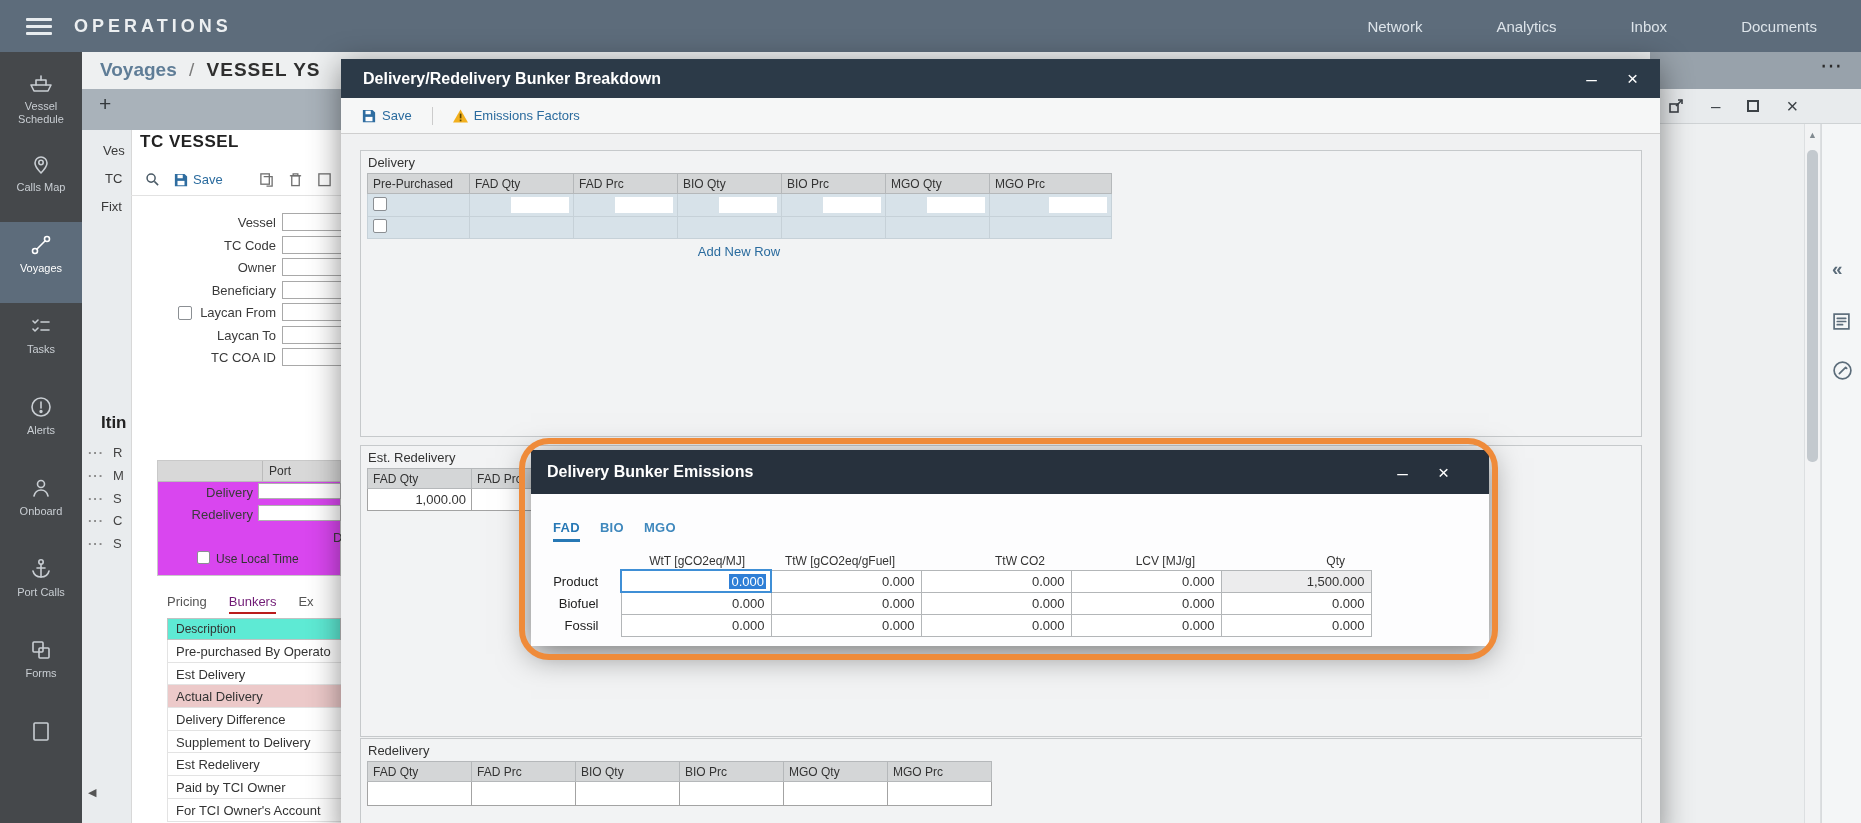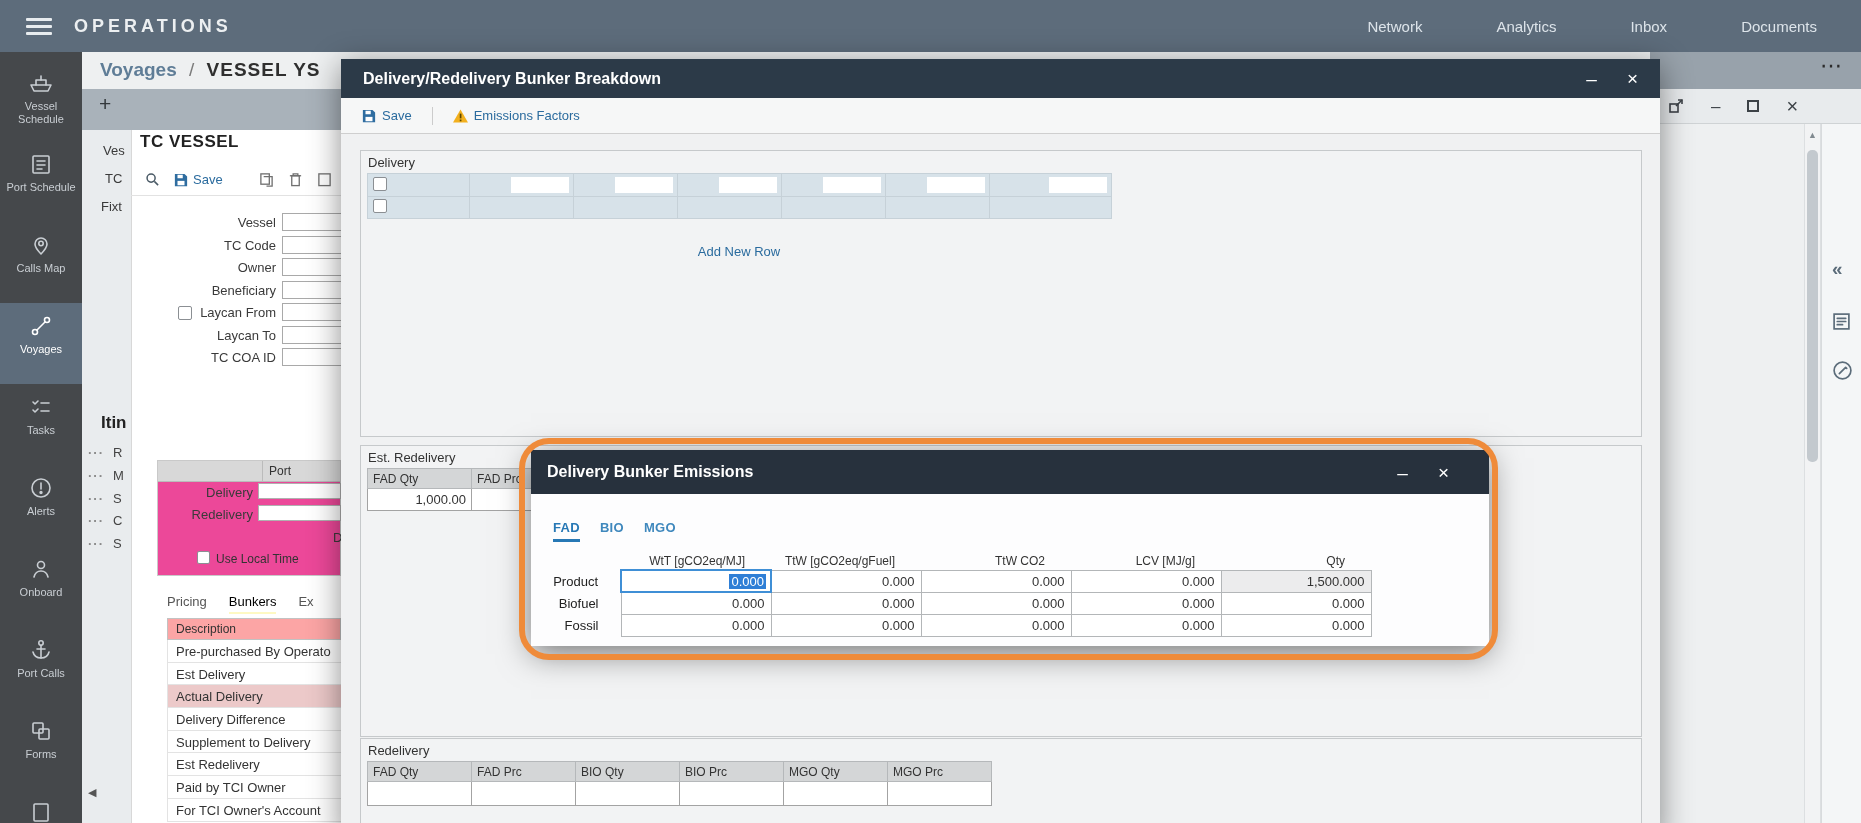--- a/index.html
+++ b/index.html
@@ -48,34 +48,34 @@
   .tc-field-label{position:absolute;width:126px;text-align:right;font-size:13px;color:#3a3a3a;z-index:6;white-space:nowrap}
   .tc-input{position:absolute;left:282px;width:62px;height:18px;background:#fff;border:1px solid #a9a9a9;z-index:6}
   .cb{width:14px;height:14px;background:#fff;border:1px solid #8b8f93;border-radius:2px;display:inline-block;cursor:pointer}
   .cb.abs{position:absolute;z-index:7}
 
   .itin-title{position:absolute;left:101px;top:413px;font-size:17px;font-weight:bold;color:#222;z-index:6;white-space:nowrap}
   .itin-row{position:absolute;left:88px;height:22px;z-index:6;display:flex;align-items:center;gap:9px;cursor:pointer}
   .row-menu{color:#8a8a8a;font-size:13px;font-weight:bold;letter-spacing:1px;cursor:pointer}
   .itin-letter{font-size:13px;color:#444}
 
-  .port-box{position:absolute;left:157px;top:460px;width:184px;height:116px;background:#ec4899;border:1px solid #c9c9c9;z-index:6}
+  .port-box{position:absolute;left:157px;top:460px;width:184px;height:116px;background:#d946ef;border:1px solid #c9c9c9;z-index:6}
   .port-head{height:21px;background:#d8d8d8;border-bottom:1px solid #bbb;display:flex;font-size:12px;color:#333}
   .port-head .ph-spacer{width:105px;border-right:1px solid #bbb}
   .port-head .ph-cell{flex:1;padding:3px 0 0 6px}
   .pb-label{position:absolute;width:80px;text-align:right;font-size:13px;color:#3a3a3a;z-index:7;white-space:nowrap}
   .pb-input{position:absolute;left:258px;width:83px;height:16px;background:#fff;border:1px solid #b0b0b0;z-index:7}
   .use-local{position:absolute;left:216px;top:552px;font-size:12px;color:#333;z-index:7;white-space:nowrap}
 
   .tc-tabs{position:absolute;left:167px;top:594px;z-index:6;display:flex;gap:22px;font-size:13px;white-space:nowrap}
   .tc-tab{color:#555;cursor:pointer;padding-bottom:3px}
-  .tc-tab.active{color:#000000;border-bottom:2px solid #fef9c3}
+  .tc-tab.active{color:#701a75;border-bottom:2px solid #b91c1c}
 
   .tcgrid{position:absolute;left:167px;top:618px;width:174px;z-index:6;background:#fff;font-size:13px}
-  .tcgrid-head{height:22px;background:#fca5a5;border:1px solid #c2c2c2;padding:3px 0 0 8px;font-size:12px;color:#333}
+  .tcgrid-head{height:22px;background:#5eead4;border:1px solid #c2c2c2;padding:3px 0 0 8px;font-size:12px;color:#333}
   .tcgrid-row{height:22.7px;border-bottom:1px solid #e3e3e3;border-left:1px solid #e3e3e3;padding:4px 0 0 8px;white-space:nowrap;overflow:hidden;cursor:pointer;background:#fff}
   .tcgrid-row.hl{background:#ecc9c9}
   .collapse-arrow{position:absolute;left:88px;top:786px;font-size:11px;color:#555;z-index:6;cursor:pointer}
 
   
   .right-titlebar{position:absolute;left:1650px;top:89px;width:211px;height:35px;background:#e8ebed;border-bottom:1px solid #cfd3d5;z-index:8;display:flex;align-items:center;gap:27px;padding-left:18px}
   .wc{cursor:pointer;color:#3c4247;font-size:17px;line-height:17px;display:inline-flex;align-items:center}
   .wc-max{width:12px;height:12px;border:2px solid #3c4247;display:inline-block}
   .right-body{position:absolute;left:1650px;top:124px;width:211px;height:699px;background:#eef0f1;z-index:8}
   .scrollbar{position:absolute;left:1804px;top:124px;width:17px;height:699px;background:#f2f3f4;border-left:1px solid #dcdfe1;border-right:1px solid #dcdfe1;z-index:9}
@@ -344,20 +344,29 @@
         <colgroup>
             <col style="width:102px">
             <col style="width:104px">
             <col style="width:104px">
             <col style="width:104px">
             <col style="width:104px">
             <col style="width:104px">
             <col style="width:122px">
           </colgroup>
         <tbody>
+            <tr>
+          <th>Pre-Purchased</th>
+          <th>FAD Qty</th>
+          <th>FAD Prc</th>
+          <th>BIO Qty</th>
+          <th>BIO Prc</th>
+          <th>MGO Qty</th>
+          <th>MGO Prc</th>
+        </tr>
         <tr class="drow">
           <td class="cbcell"><span class="cb"></span></td>
           <td>
                 <span class="stub"></span>
               </td>
           <td>
                 <span class="stub"></span>
               </td>
           <td>
                 <span class="stub"></span>
@@ -518,27 +527,20 @@
     <div class="side-item">
       <svg class="side-icon" viewBox="0 0 24 24">
           <path d="M2 14h20l-3 6H5z"></path>
           <path d="M7 14V9h10v5"></path>
           <path d="M12 9V5"></path>
         </svg>
       <div class="side-label">Vessel Schedule</div>
     </div>
     <div class="side-item">
       <svg class="side-icon" viewBox="0 0 24 24">
-          <rect x="4" y="4" width="16" height="17" rx="1"></rect>
-          <path d="M8 9h8M8 13h8M8 17h5"></path>
-        </svg>
-      <div class="side-label">Port Schedule</div>
-    </div>
-    <div class="side-item">
-      <svg class="side-icon" viewBox="0 0 24 24">
           <path d="M12 21s-6-6.2-6-10a6 6 0 1 1 12 0c0 3.8-6 10-6 10z"></path>
           <circle cx="12" cy="10.5" r="2.2"></circle>
         </svg>
       <div class="side-label">Calls Map</div>
     </div>
     <div class="side-item active">
       <svg class="side-icon" viewBox="0 0 24 24">
           <circle cx="6" cy="18" r="2.5"></circle>
           <circle cx="18" cy="6" r="2.5"></circle>
           <path d="M8 16 16 8"></path>

